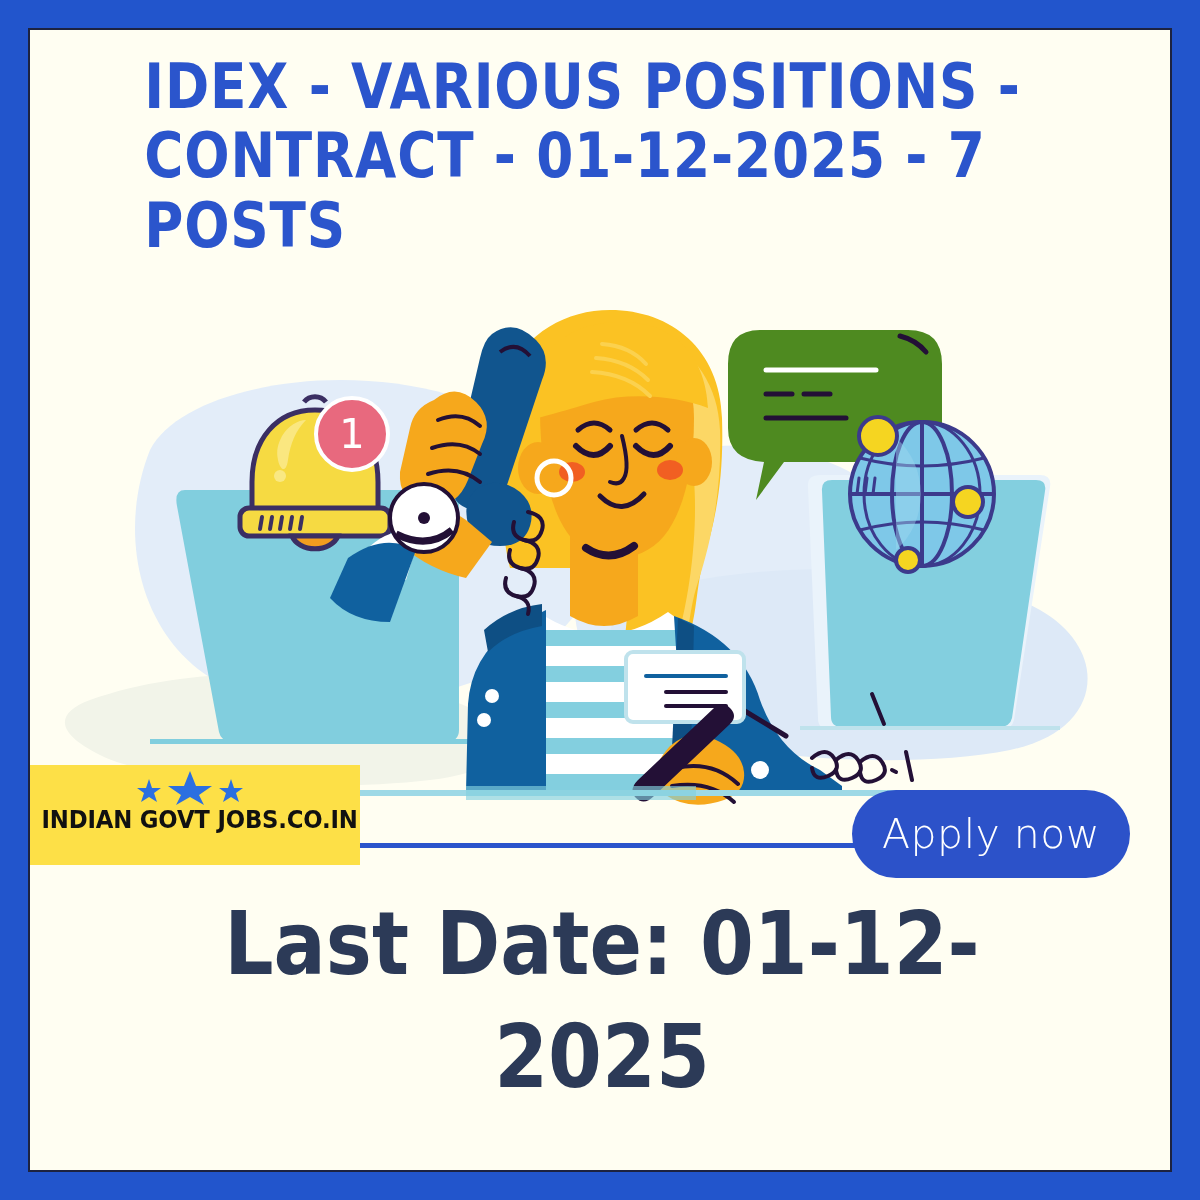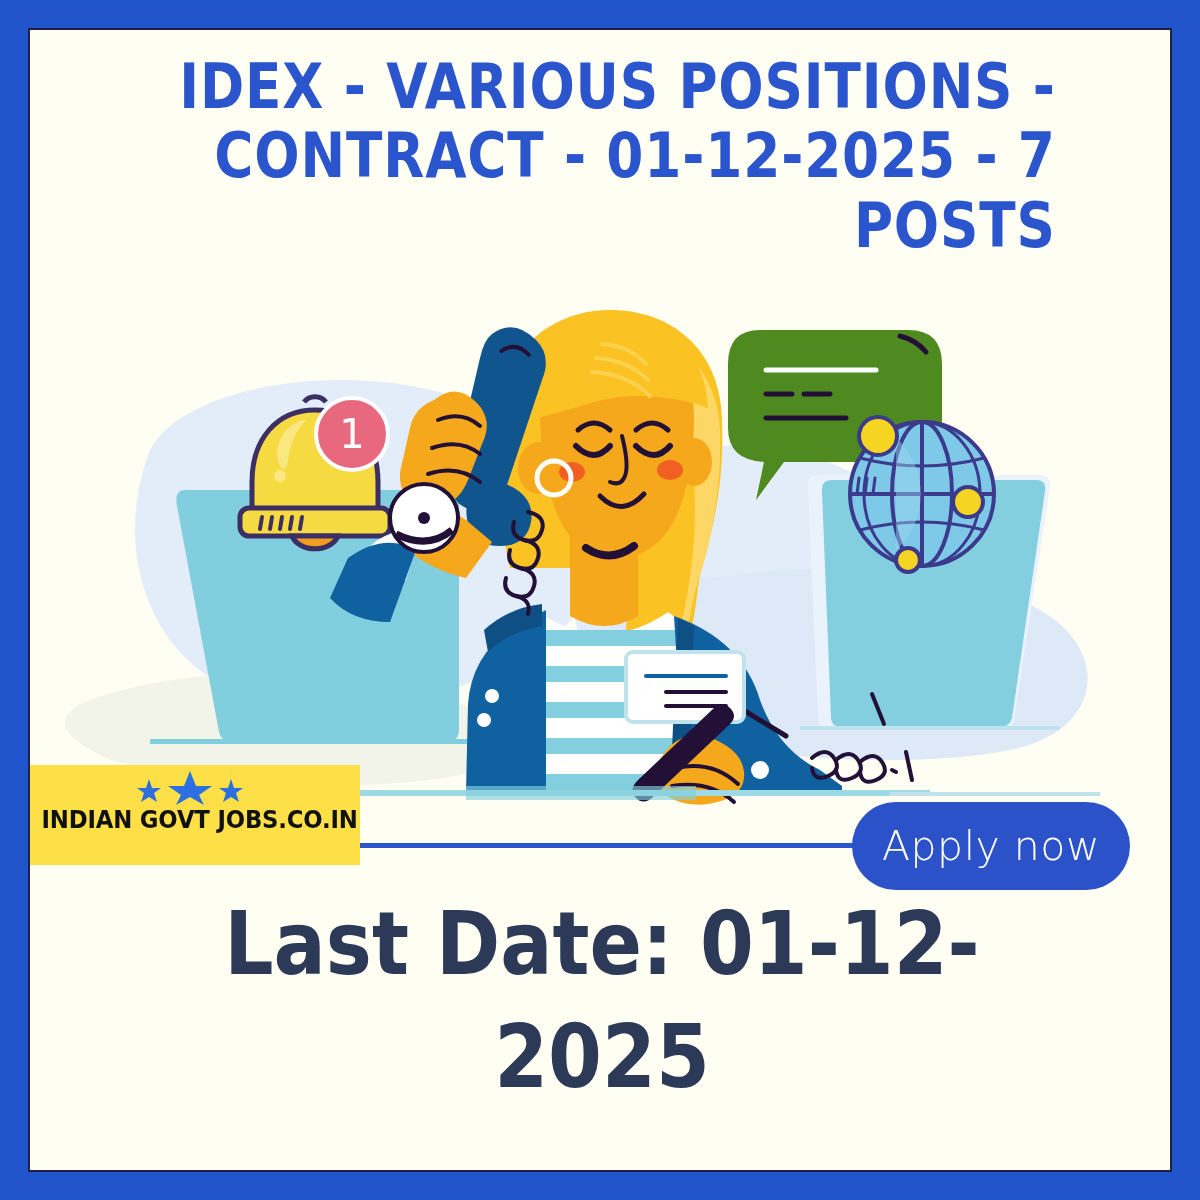--- a/index.html
+++ b/index.html
@@ -19,21 +19,21 @@
     border-left:2px solid #1d2340;
     border-top:2px solid #1d2340;
     border-right:2px solid #1d2340;
     border-bottom:2px solid #1d2340;
     overflow:hidden;
   }
 
   
   .title-wrap{
     position:absolute;left:0;top:22px;width:100%;
-    text-align:right;padding:0 40px;box-sizing:border-box;
+    text-align:left;padding:0 40px;box-sizing:border-box;
   }
   .title{
     margin:0;
     color:#2B55CC;
     font-family:"DejaVu Sans", sans-serif;
     font-weight:bold;
     font-size:62px;
     line-height:1.12;
     letter-spacing:1px;
     transform:scaleX(0.86);
@@ -78,21 +78,20 @@
     background:#2C52C9;
     border-radius:44px;
     display:flex;align-items:center;justify-content:center;
     color:#FFFFFF;
     font-family:"DejaVu Sans", sans-serif;
     font-weight:300;
     font-size:41px;
     letter-spacing:0.5px;
     cursor:pointer;
     border:none;
-    margin-top:12px;
   }
 
   
   .lastdate{
     position:absolute;left:60px;top:858px;width:1024px;
     text-align:center;
     color:#2C3A57;
     font-family:"DejaVu Sans", sans-serif;
     font-weight:bold;
     font-size:88px;

